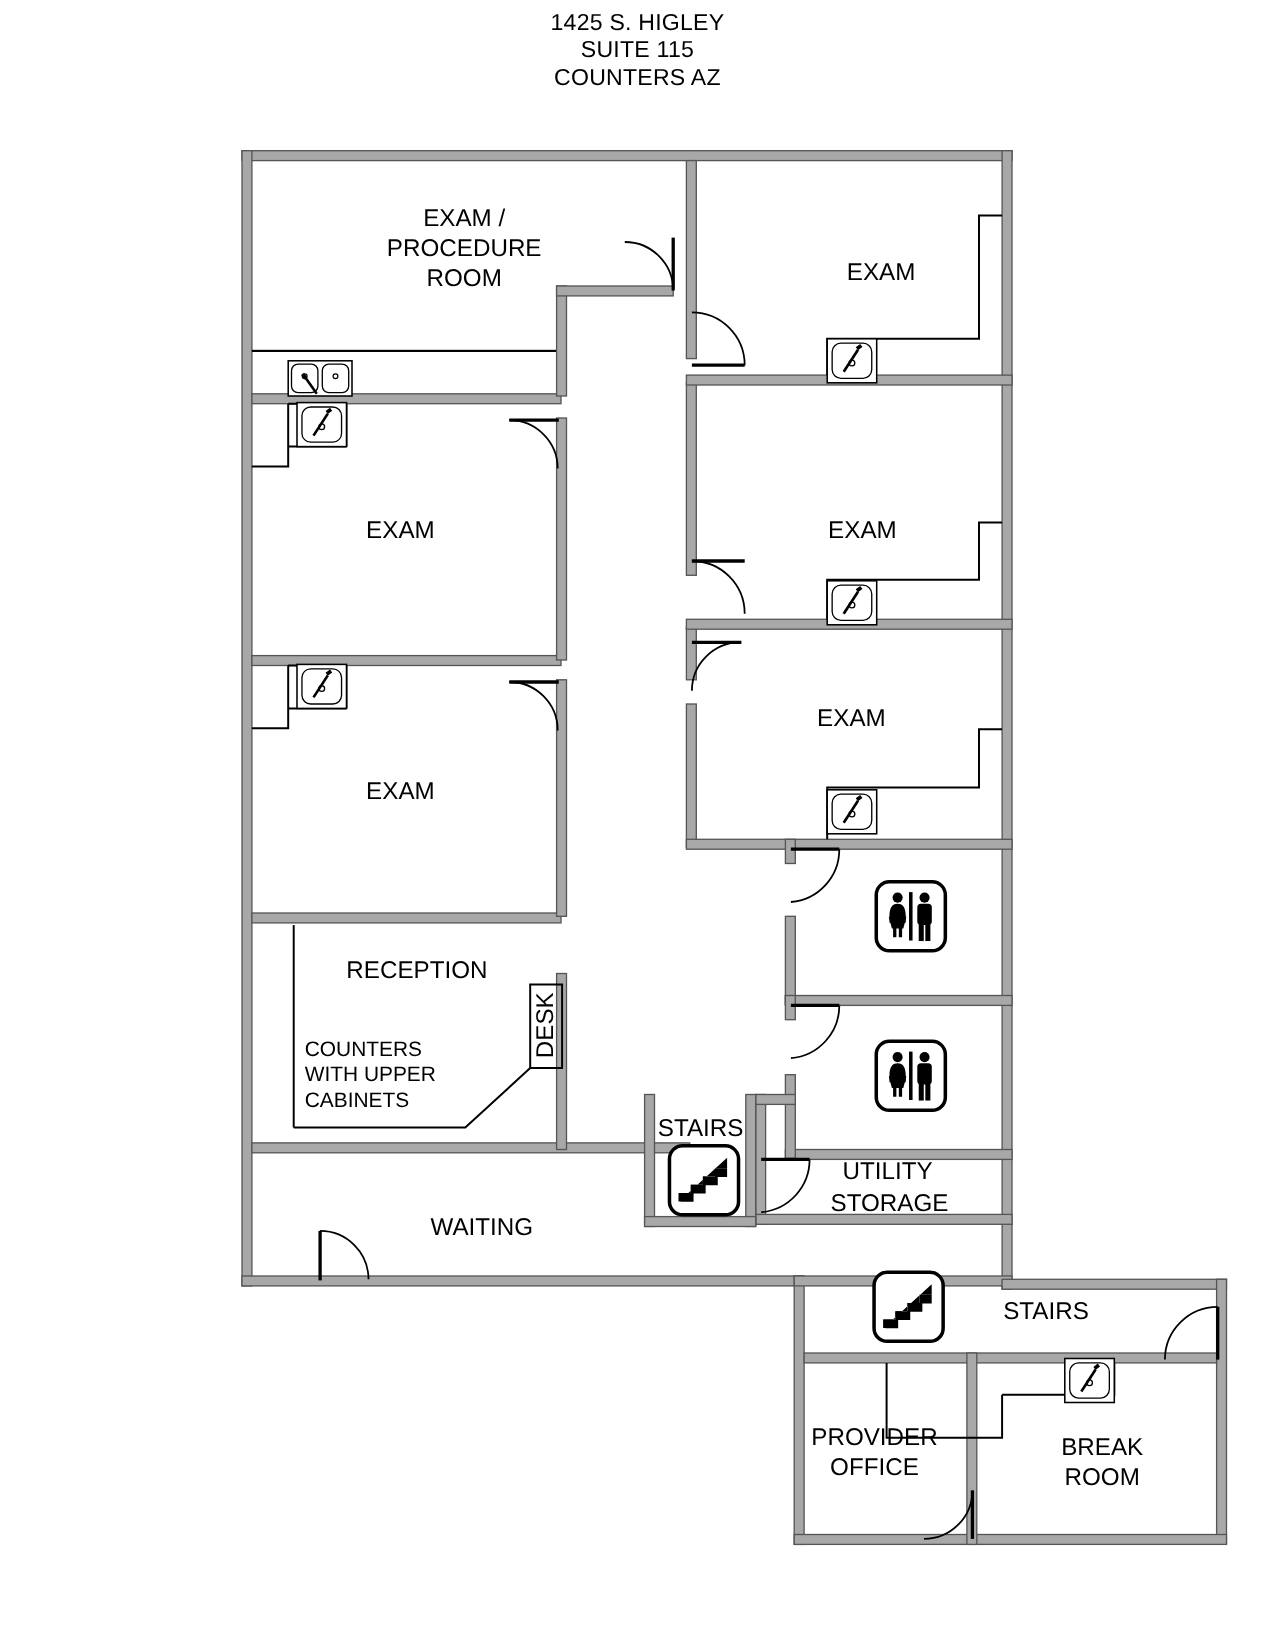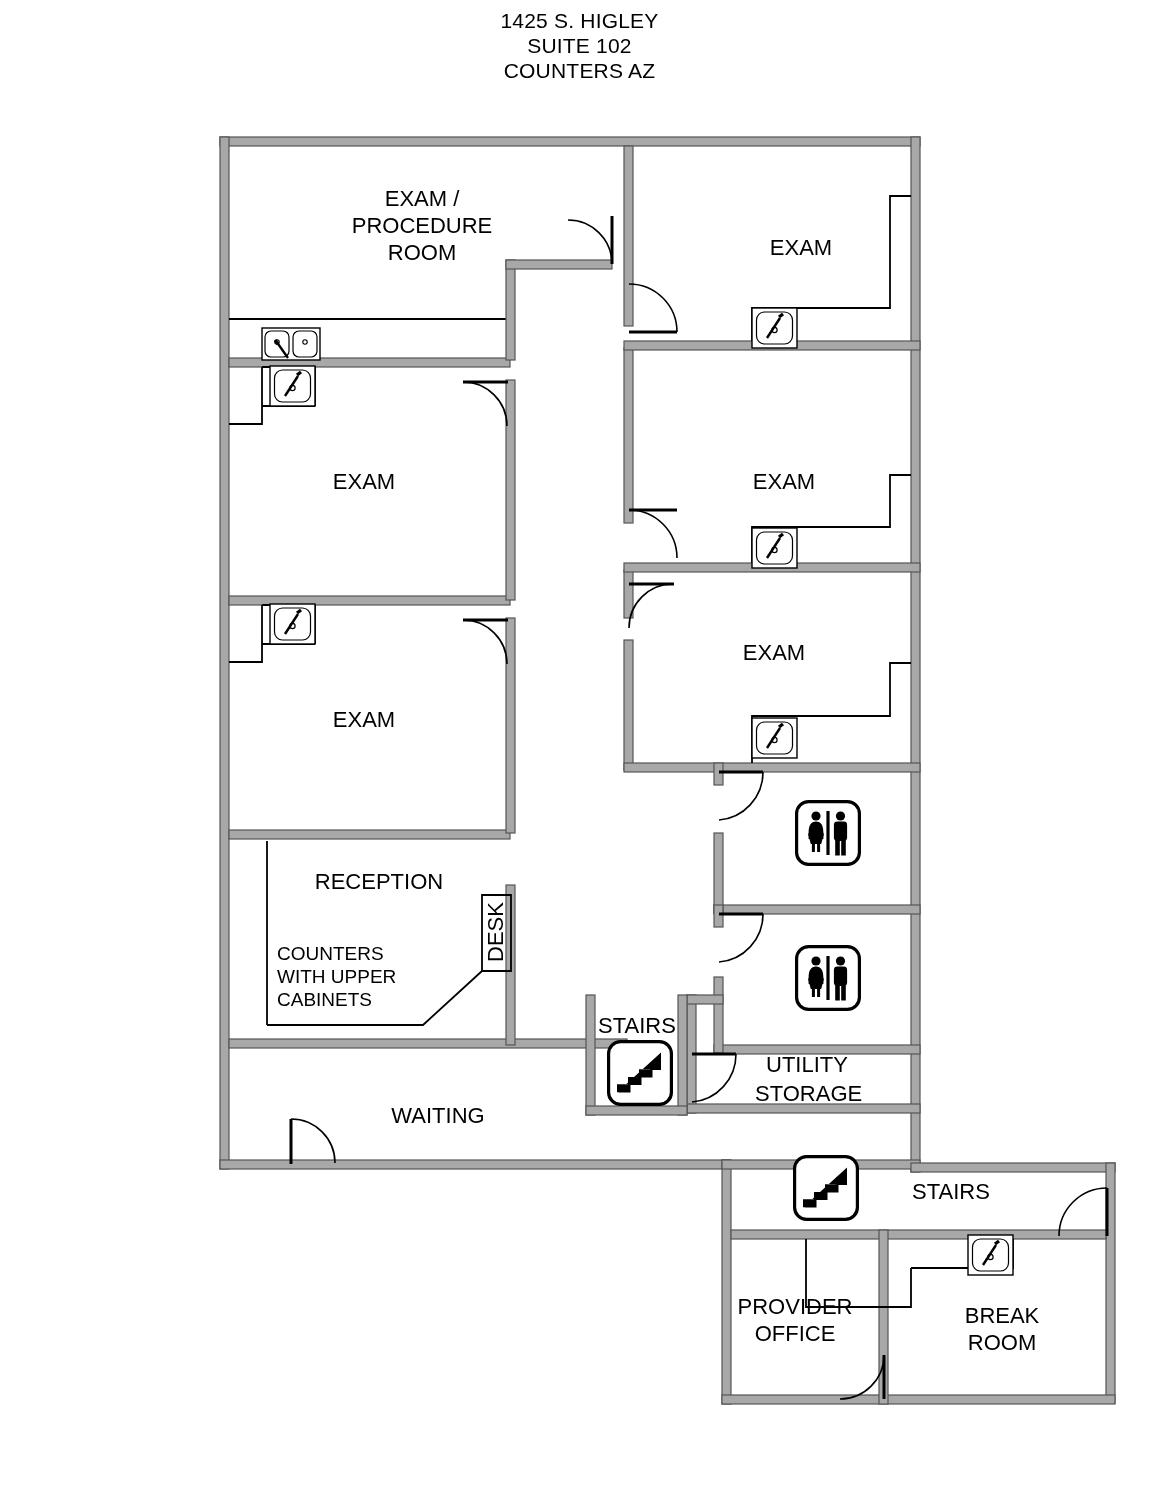--- a/index.html
+++ b/index.html
@@ -59,21 +59,21 @@
     dominant-baseline: middle;
   }
 </style>
 </head>
 <body>
 
 <div id="plan-root">
 
   <div id="title-block">
     <div>1425 S. HIGLEY</div>
-    <div>SUITE 102</div>
+    <div>SUITE 115</div>
     <div>COUNTERS AZ</div>
   </div>
 
   <svg id="floorplan" width="1159" height="1500" viewBox="0 0 1159 1500">
 
     <defs>
 
       <g id="sym-sink-single">
         <rect x="0" y="0" width="45" height="40" fill="#ffffff" stroke="#000000" stroke-width="1.4"></rect>
         <rect x="4.5" y="4" width="36" height="32" rx="8" ry="8" fill="#ffffff" stroke="#000000" stroke-width="1.2"></rect>

